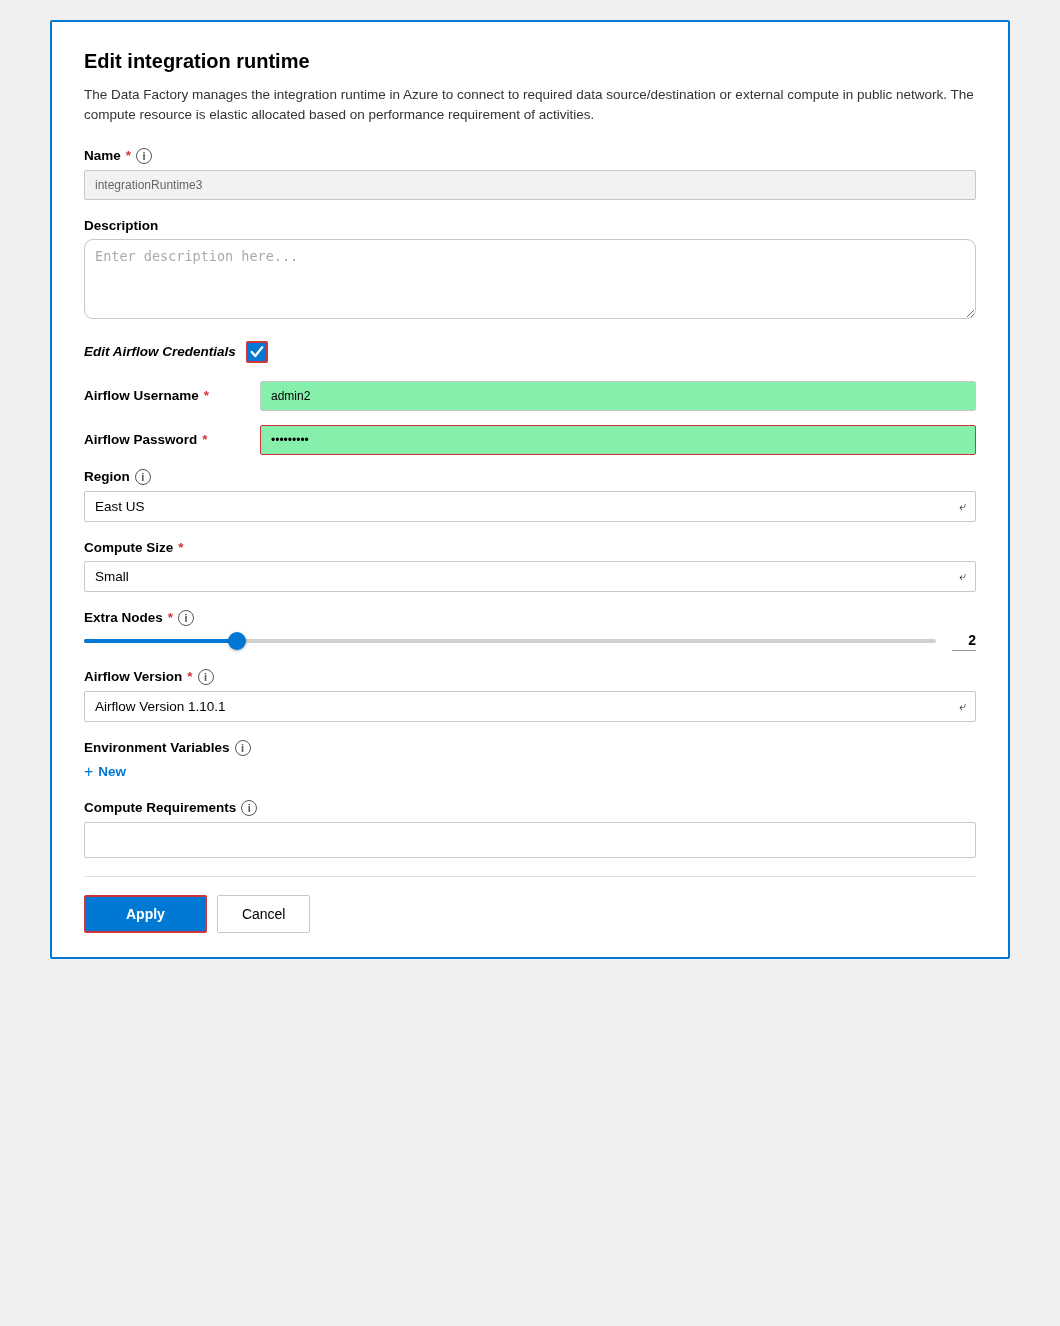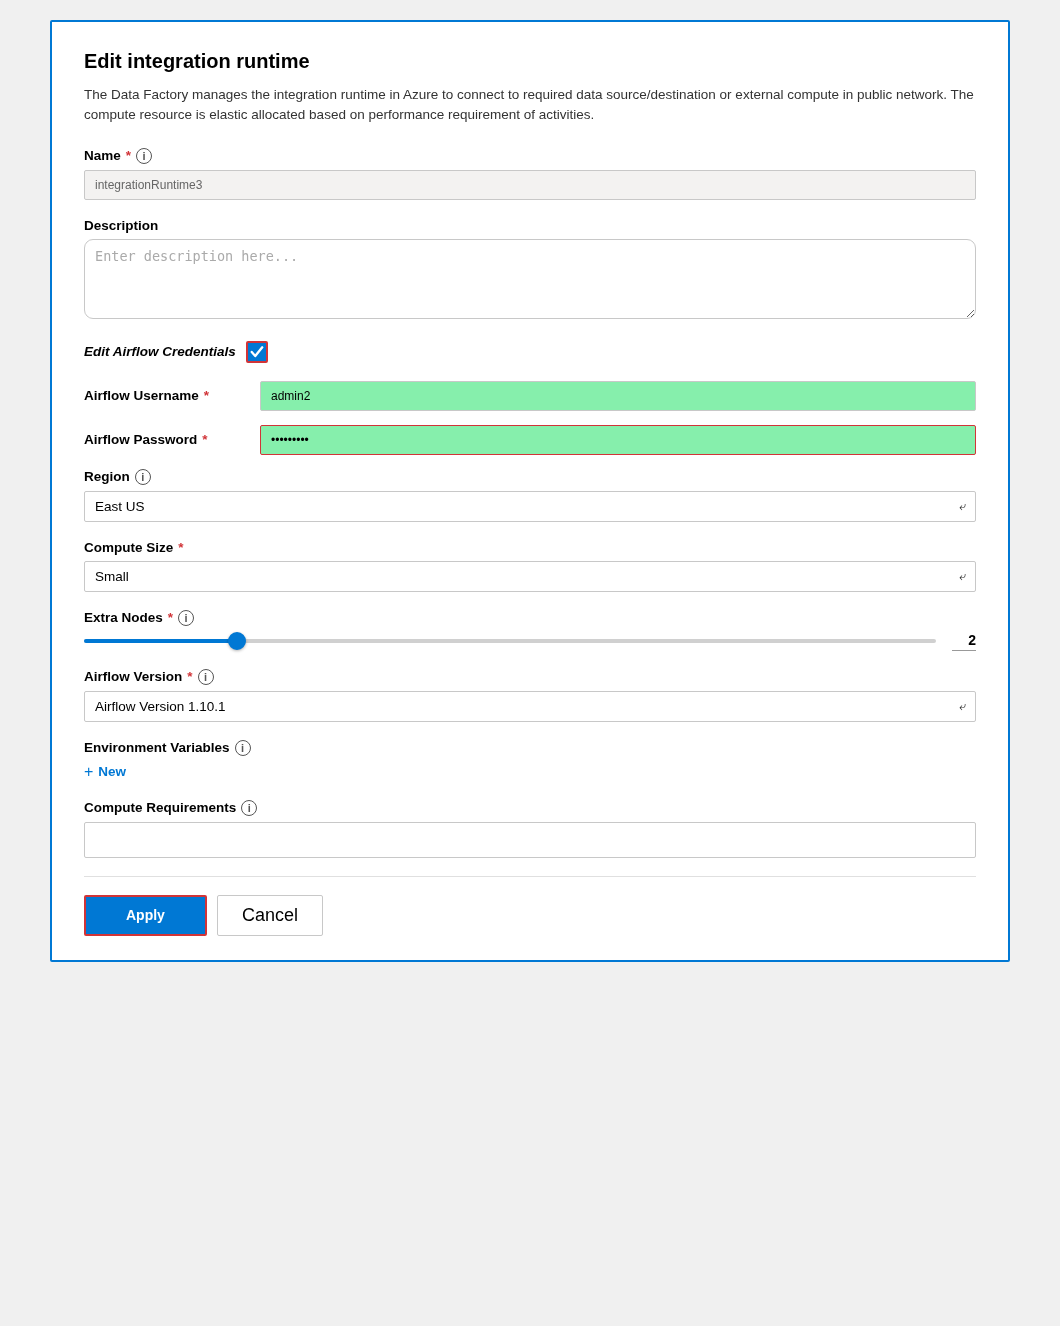--- a/index.html
+++ b/index.html
@@ -244,21 +244,21 @@
       font-weight: 600;
       border: 2px solid #d13438;
       border-radius: 2px;
       cursor: pointer;
       outline: none;
     }
     .cancel-btn {
       padding: 9px 24px;
       background: #fff;
       color: #000;
-      font-size: 18px;
+      font-size: 14px;
       font-weight: 400;
       border: 1px solid #c8c8c8;
       border-radius: 2px;
       cursor: pointer;
       outline: none;
     }
     .two-col-field {
       display: flex;
       align-items: center;
       gap: 16px;

